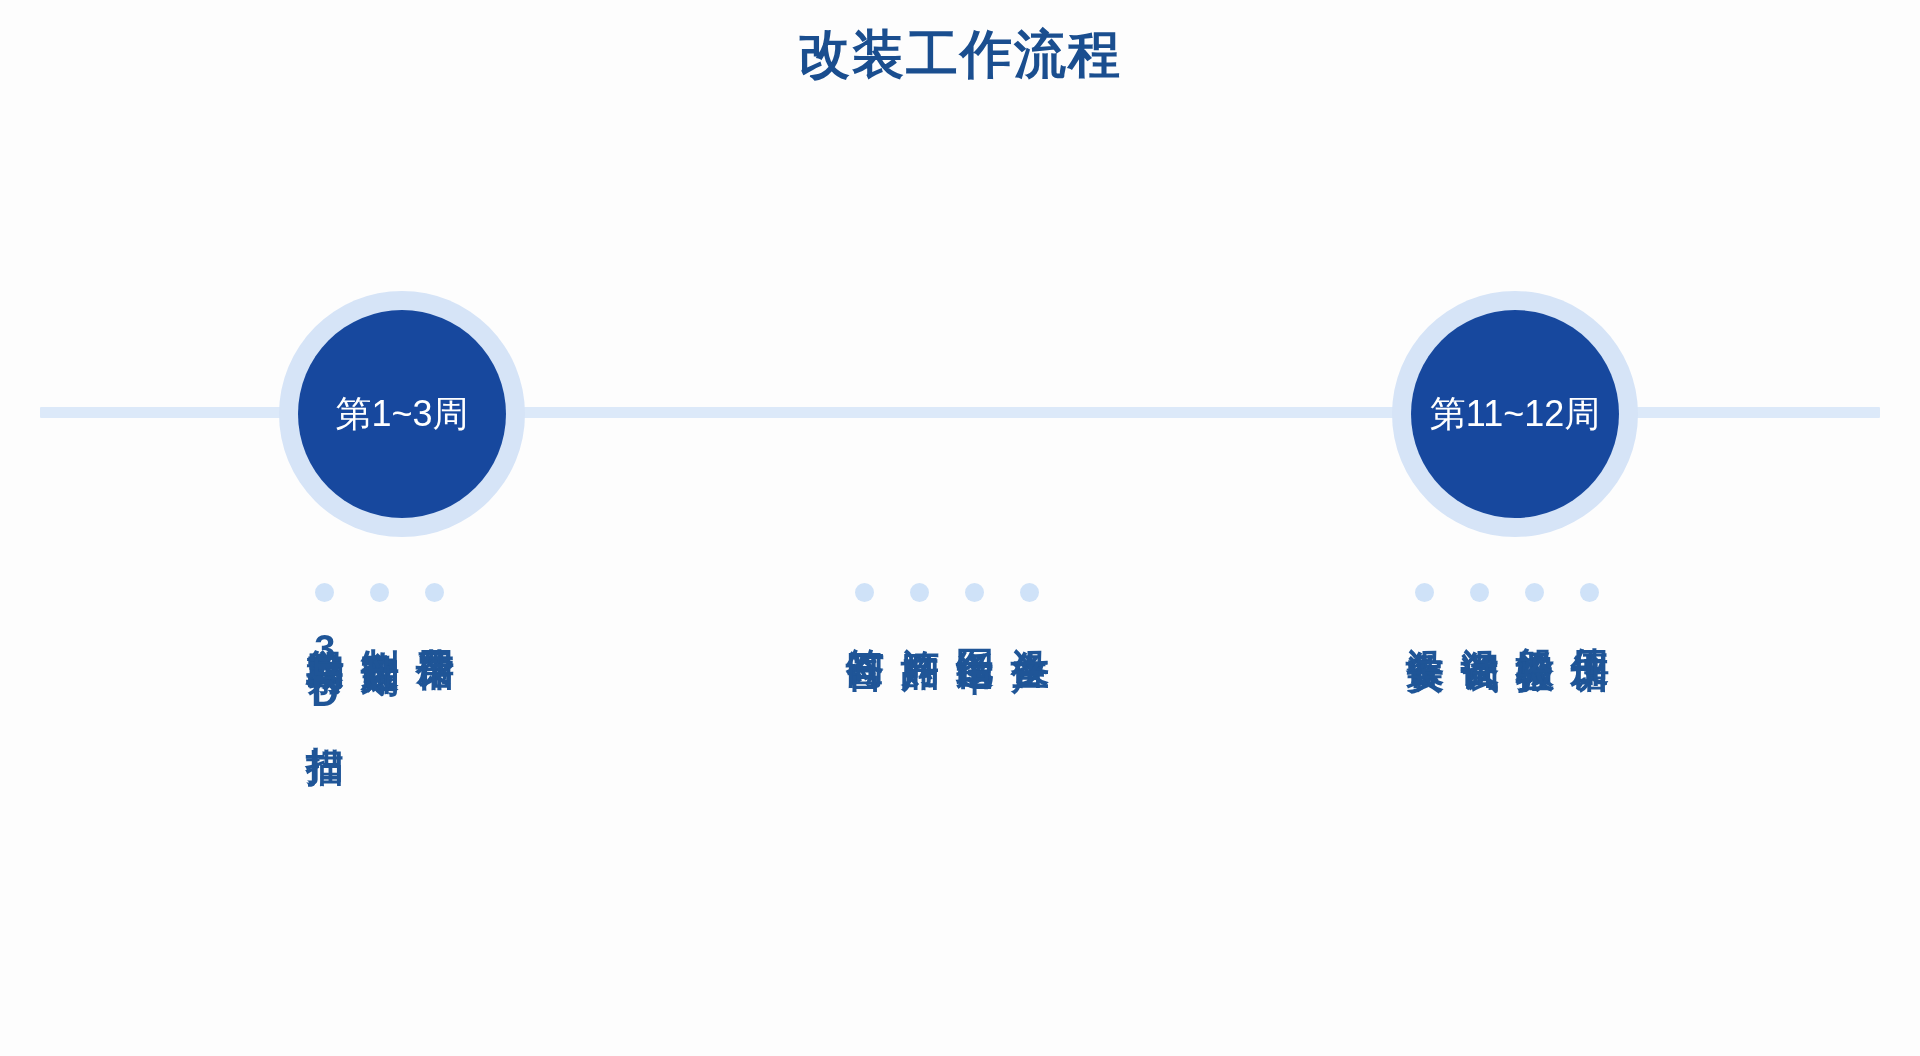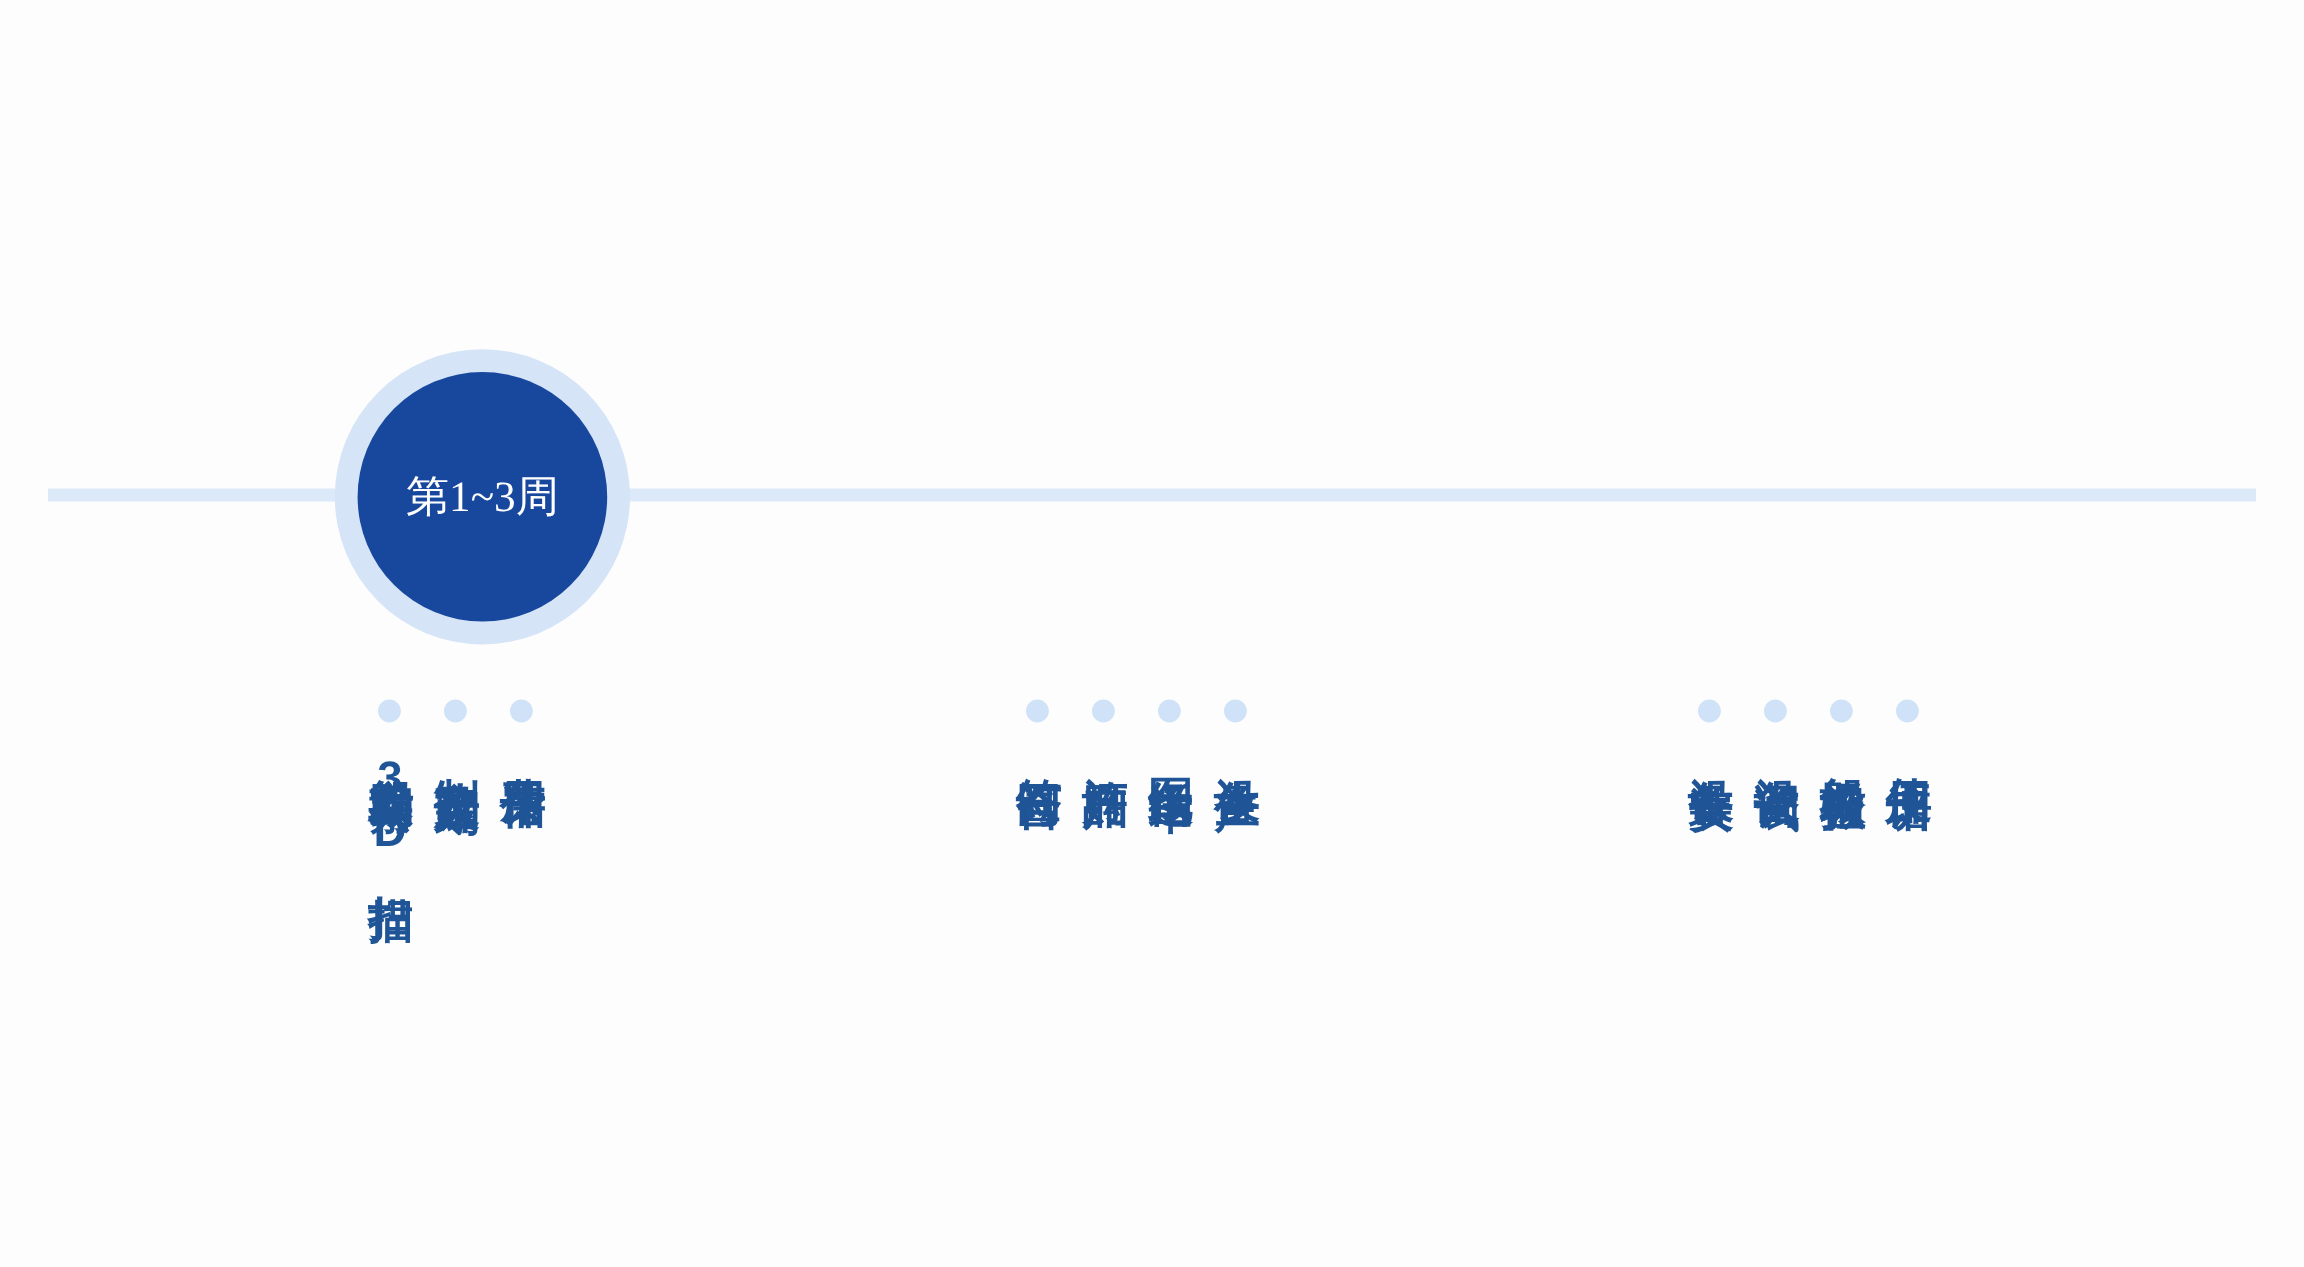--- a/index.html
+++ b/index.html
@@ -71,21 +71,21 @@
     justify-content: center;
   }
   .phase-circle-label {
     color: #FFFFFF;
     font-size: 36px;
     font-weight: 400;
     white-space: nowrap;
     letter-spacing: 0px;
   }
 
-  #phase-circle-0 { left: 279px; font-family: Liberation Serif, serif; }
+  #phase-circle-0 { left: 279px; }
   #phase-circle-1 { left: 829px; }
   #phase-circle-2 { left: 1392px; }
 
   
   .task-group {
     position: absolute;
     top: 583px;
     display: flex;
     flex-direction: row-reverse;
     align-items: flex-start;
@@ -120,30 +120,36 @@
     letter-spacing: 2px;
     white-space: nowrap;
     text-align: left;
   }
 </style>
 </head>
 <body>
 
 <div id="slide">
 
+  <div id="page-title">改装工作流程</div>
 
   <div id="timeline-rail"></div>
 
   <div class="phase-circle" id="phase-circle-0">
     <div class="phase-circle-inner">
       <span class="phase-circle-label">第1~3周</span>
     </div>
   </div>
 
 
+  <div class="phase-circle" id="phase-circle-2">
+    <div class="phase-circle-inner">
+      <span class="phase-circle-label">第11~12周</span>
+    </div>
+  </div>
 
   <div class="task-group" id="task-group-0">
     <div class="task-item">
       <span class="task-dot"></span>
       <span class="task-label">费用评估</span>
     </div>
     <div class="task-item">
       <span class="task-dot"></span>
       <span class="task-label">制定改装计划</span>
     </div>

